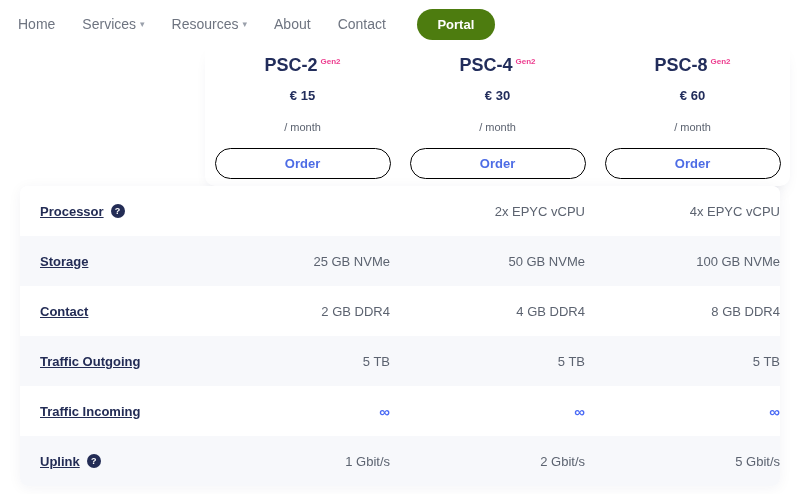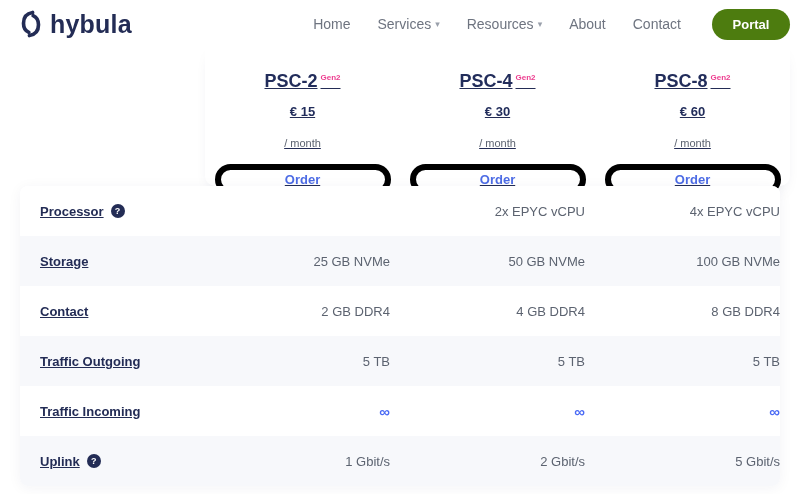--- a/index.html
+++ b/index.html
@@ -35,39 +35,39 @@
   }
 
   
   .plan-card {
     position:absolute; left:205px; top:40px; width:585px; height:146px;
     background:#fff; border-radius:10px;
     box-shadow:0 10px 16px -12px rgba(35,44,85,0.35);
     z-index:1;
   }
   .plan-cols {
-    position:absolute; left:205px; top:60px; width:585px; height:138px;
-    display:flex; z-index:2;text-decoration:underline;
+    position:absolute; left:205px; top:44px; width:585px; height:138px;
+    display:flex; z-index:2;
   }
   .plan-col {
     width:195px; display:flex; flex-direction:column; align-items:center;
   }
   .plan-name {
     margin-top:12px; font-size:18px; font-weight:700; color:#222d5b;
     position:relative; line-height:1.1;
   }
   .plan-badge {
     font-size:8px; font-weight:700; color:#ed3d8f;
     vertical-align:super; margin-left:3px;
   }
   .plan-price { margin-top:12px; font-size:13px; font-weight:700; color:#222d5b; }
   .plan-period { margin-top:18px; font-size:11px; color:#5c6370; }
   .order-btn {
     margin-top:15px; width:176px; height:31px;
-    background:#fff; border:6px solid #000000; border-radius:16px;
+    background:#fff; border:1px solid #000000; border-radius:16px;
     color:#4d6ce5; font-family:inherit; font-size:13px; font-weight:600;
     cursor:pointer;
   }
 
   
   .table-card {
     position:absolute; left:20px; top:186px; width:760px;
     background:#fff; border-radius:8px; overflow:hidden;
     box-shadow:0 2px 14px rgba(35,44,85,0.05);
     z-index:3;
@@ -88,29 +88,20 @@
     width:195px; text-align:right; font-size:13px; color:#5c6370;
   }
   .spec-value.infinity { color:#4b6bf5; font-size:15px; font-weight:600; }
 </style>
 </head>
 <body>
 
 <div class="page">
 
   <header class="topbar">
-    <div class="logo">
-      <span>
-        <svg width="26" height="30" viewBox="0 0 24 28" fill="none">
-          <path d="M13.5 3.2 Q5 4.6 5 13.2 Q5 19.6 10 21.8" stroke="#232c55" stroke-width="3.4" stroke-linecap="round" fill="none"></path>
-          <path d="M10.5 24.8 Q19 23.4 19 14.8 Q19 8.4 14 6.2" stroke="#232c55" stroke-width="3.4" stroke-linecap="round" fill="none"></path>
-        </svg>
-      </span>
-      <span class="logo-text">hybula</span>
-    </div>
 
     <nav class="nav">
       <a class="nav-item">
         <span>Home</span>
       </a>
       <a class="nav-item">
         <span>Services</span>
         <span class="caret">▾</span>
       </a>
       <a class="nav-item">

